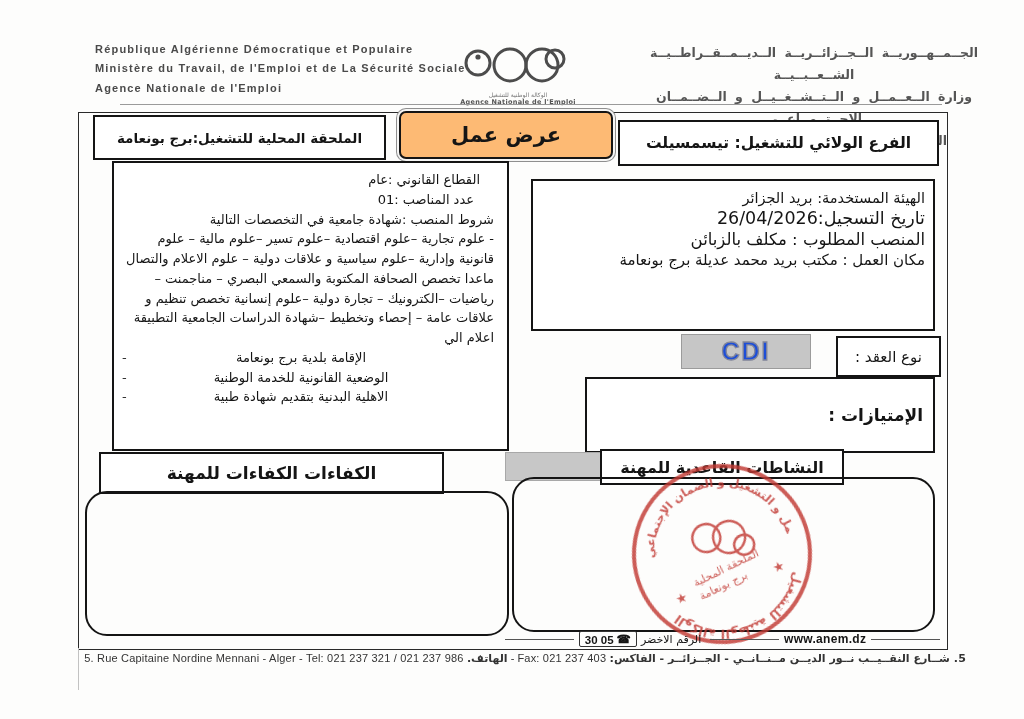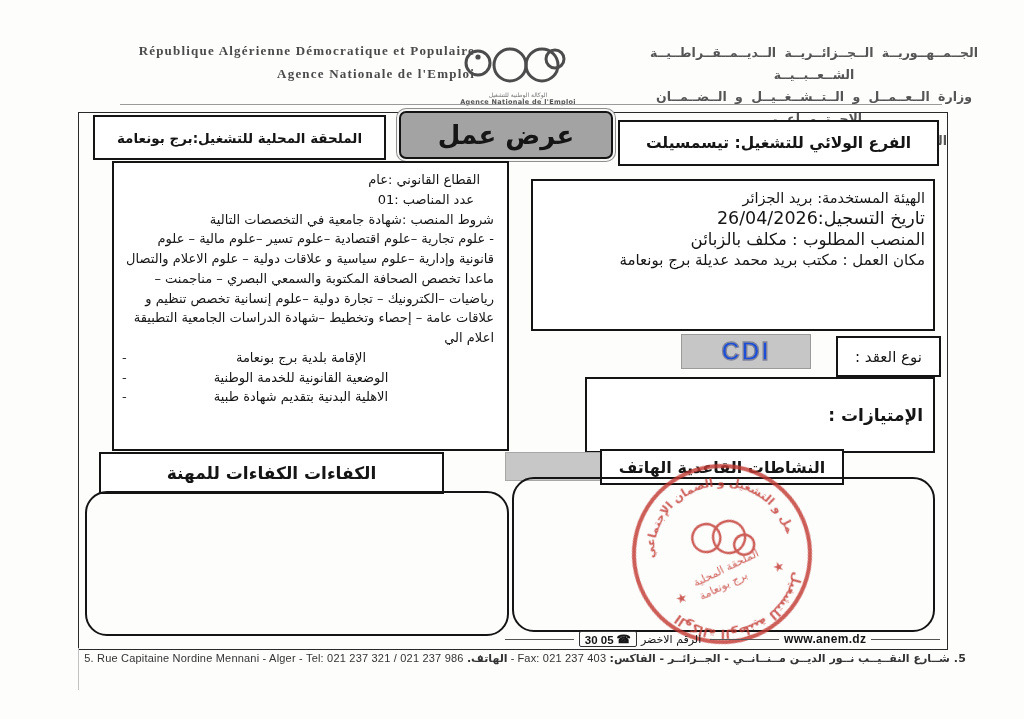--- a/index.html
+++ b/index.html
@@ -2,36 +2,36 @@
 <html lang="ar"><head>
 <meta charset="utf-8">
 <style>
   html,body{margin:0;padding:0;}
   body{
     width:1024px;height:719px;position:relative;background:#fdfdfc;
     font-family:"DejaVu Sans",sans-serif;color:#151515;overflow:hidden;
   }
   .abs{position:absolute;}
   
-  .hdr-fr{left:95px;top:40px;width:380px;font-family:Liberation Serif, serif;
-    font-weight:bold;font-size:13px;letter-spacing:1.2px;color:#4a4a4a;line-height:1.75;text-align:right;}
+  .hdr-fr{left:95px;top:40px;width:380px;font-family:Liberation Sans, sans-serif;
+    font-weight:bold;font-size:11px;letter-spacing:1.2px;color:#4a4a4a;line-height:1.75;}
   .hdr-ar{left:618px;top:42px;width:392px;direction:rtl;text-align:center;
     font-weight:bold;font-size:12.5px;color:#555;line-height:1.75;word-spacing:4px;}
   .logo-wrap{left:448px;top:44px;width:140px;text-align:center;}
   .logo-cap-ar{font-size:6px;color:#777;margin-top:1px;}
   .logo-cap-fr{font-size:6.5px;font-weight:bold;color:#555;letter-spacing:.3px;}
   .hdr-rule{left:120px;top:104px;width:822px;height:0;border-top:1px solid #9a9a9a;}
   
   .frame{left:78px;top:112px;width:868px;height:536px;border:1.6px solid #2a2a2a;}
   .scan-edge{left:78px;top:648px;width:0;height:42px;border-left:1px solid #c2c2c2;}
   
   .bx{border:2px solid #141414;background:#fff;display:flex;align-items:center;justify-content:center;}
   .box-annex{left:93px;top:115px;width:289px;height:41px;font-weight:bold;font-size:13.5px;direction:rtl;}
-  .box-title{left:399px;top:111px;width:210px;height:44px;background:#a3a3a3;border-radius:7px;
-    font-weight:bold;font-size:26px;box-shadow:0 0 0 2px #f6f6f5,0 0 0 3px #8f8f8f;direction:rtl;}
+  .box-title{left:399px;top:111px;width:210px;height:44px;background:#fdba74;border-radius:7px;
+    font-weight:bold;font-size:21px;box-shadow:0 0 0 2px #f6f6f5,0 0 0 3px #8f8f8f;direction:rtl;}
   .box-wilaya{left:618px;top:120px;width:317px;height:42px;font-weight:bold;font-size:15.5px;direction:rtl;}
   
   .box-req{left:112px;top:161px;width:397px;height:290px;border:2px solid #141414;background:#fff;
     direction:rtl;text-align:right;font-size:13px;line-height:1.52;padding:7px 13px 0 8px;box-sizing:border-box;}
   .box-req .ind1{margin-right:14px;}
   .box-req .ind2{margin-right:20px;}
   .blt{display:flex;direction:rtl;justify-content:space-between;}
   .blt .txt{flex:1;text-align:center;padding-right:26px;}
   .blt .dash{width:12px;text-align:left;color:#333;}
   .longblt{text-align:right;}
@@ -73,20 +73,21 @@
   .addr{left:58px;top:652px;width:908px;font-size:11px;white-space:nowrap;color:#333;
     font-family:"Liberation Sans",sans-serif;letter-spacing:.2px;text-align:right;}
   .addr .ar{font-family:"DejaVu Sans",sans-serif;font-weight:bold;direction:rtl;unicode-bidi:isolate;}
   .addr .fr{direction:ltr;unicode-bidi:isolate;}
 </style>
 </head>
 <body>
 
 <div class="abs hdr-fr">
   <div>République Algérienne Démocratique et Populaire</div>
+  <div>Ministère du Travail, de l'Emploi et de La Sécurité Sociale</div>
   <div>Agence   Nationale   de   l'Emploi</div>
 </div>
 
 <div class="abs logo-wrap">
   <svg width="120" height="42" viewBox="0 0 120 42">
     <g fill="none" stroke="#4c4c4c" stroke-width="3">
       <circle cx="20" cy="19" r="12"></circle>
       <circle cx="52" cy="21" r="16"></circle>
       <circle cx="84" cy="21" r="16"></circle>
       <circle cx="97" cy="15" r="9"></circle>
@@ -139,21 +140,21 @@
 </div>
 
 <div class="abs cdi">CDI</div>
 <div class="abs bx box-contract">نوع العقد :</div>
 
 <div class="abs box-benefits">
   <span>الإمتيازات :</span>
 </div>
 
 <div class="abs gray-strip"></div>
-<div class="abs bx hdr-activities">النشاطات القاعدية الهاتف</div>
+<div class="abs bx hdr-activities">النشاطات القاعدية للمهنة</div>
 <div class="abs bx hdr-competencies">الكفاءات الكفاءات للمهنة</div>
 
 <div class="abs round round-left"></div>
 <div class="abs round round-right"></div>
 
 <div class="abs stamp">
   <svg width="188" height="188" viewBox="0 0 188 188">
     <defs>
       <path id="arcTop" d="M 26,94 A 68,68 0 0 1 162,94"></path>
       <path id="arcBottom" d="M 166,98 A 72,72 0 0 1 22,98"></path>

